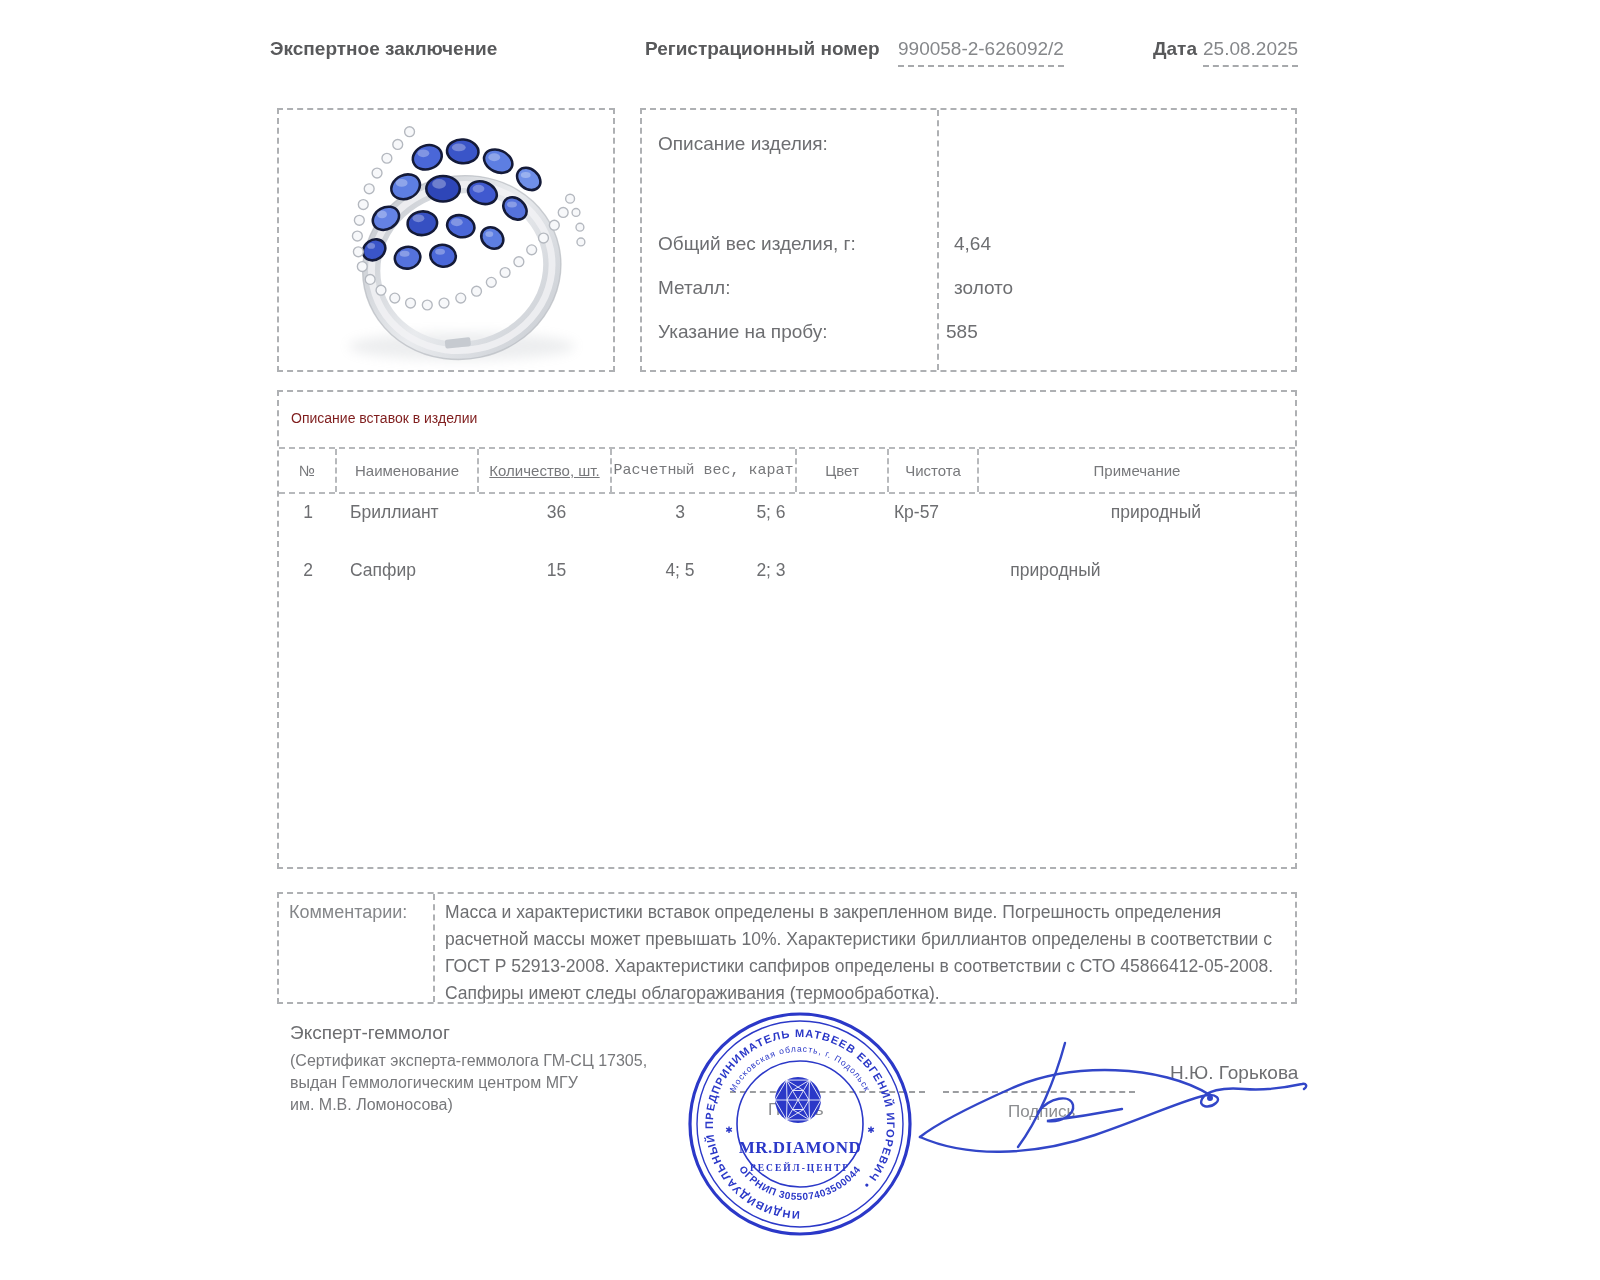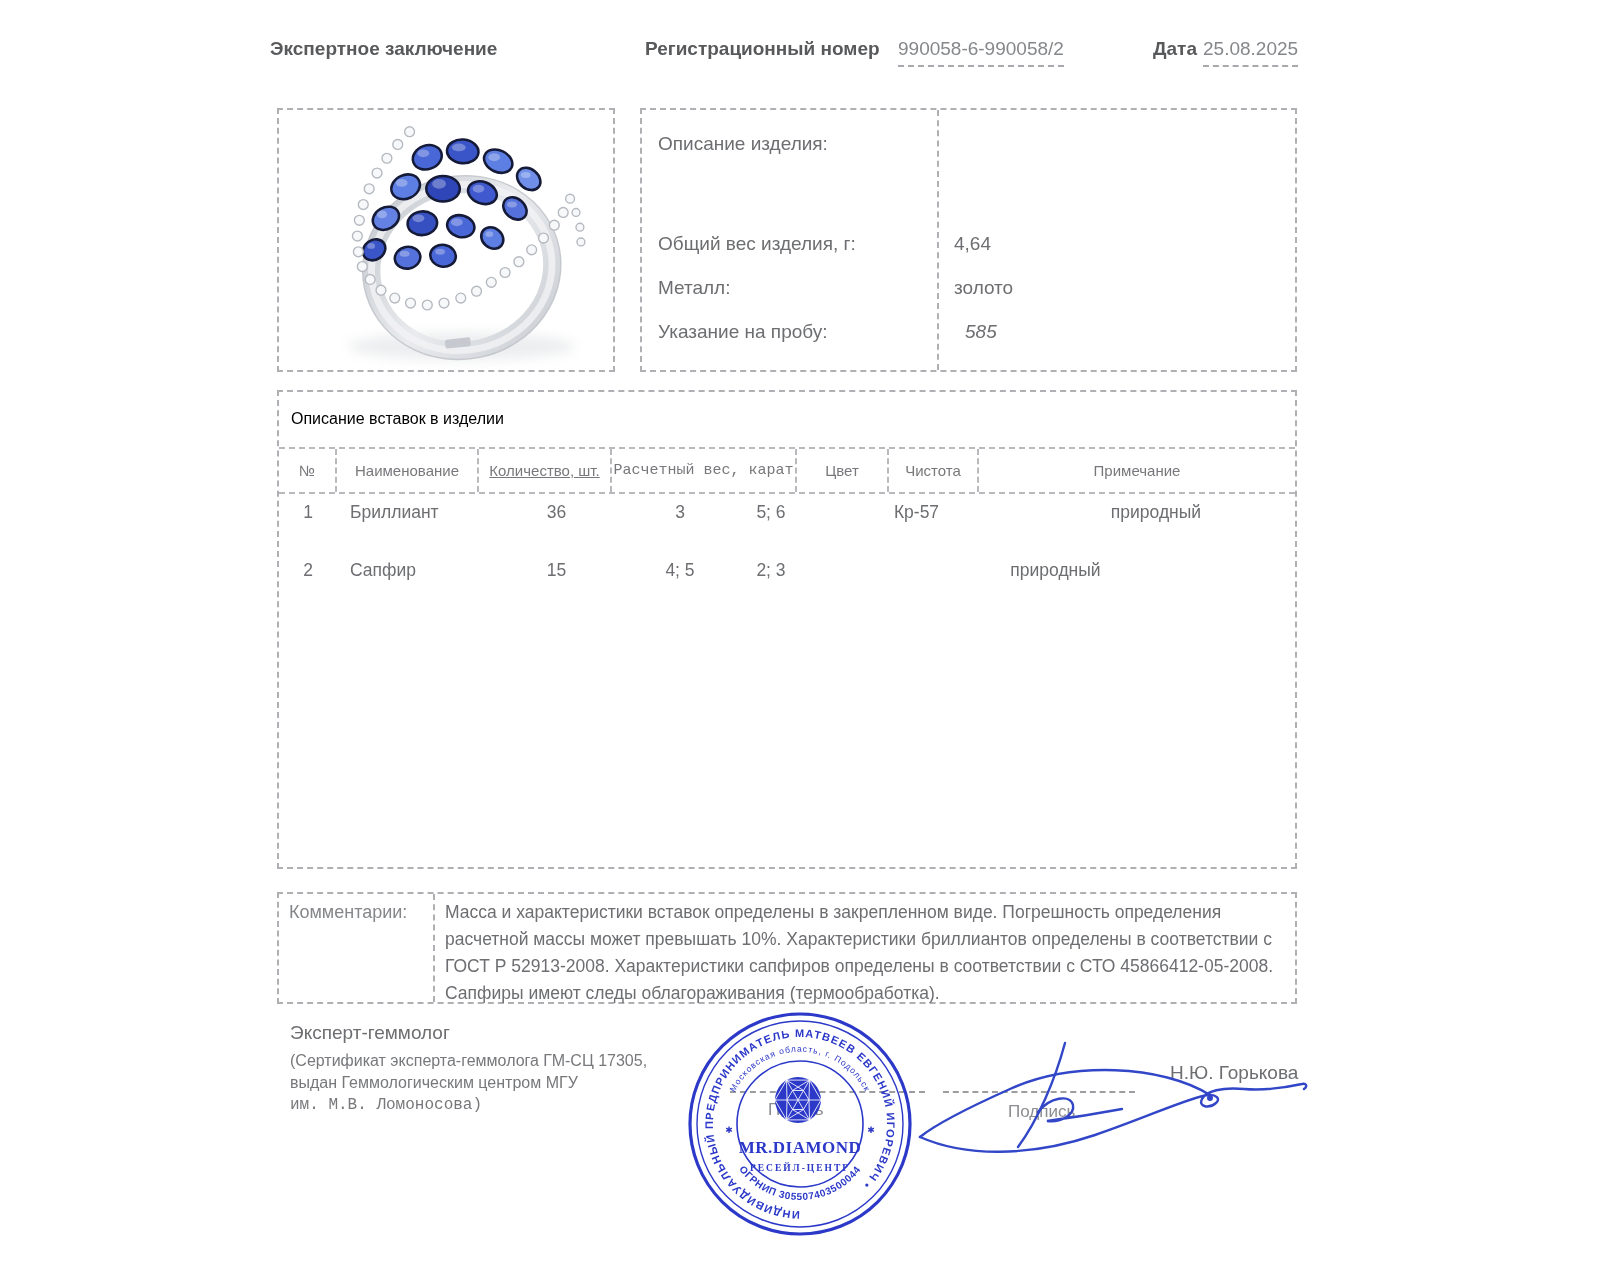--- a/index.html
+++ b/index.html
@@ -5,38 +5,38 @@
   html,body{margin:0;padding:0;background:#fff;}
   body{width:1600px;height:1280px;position:relative;overflow:hidden;
        font-family:"Liberation Sans","DejaVu Sans",sans-serif;
        -webkit-font-smoothing:antialiased;}
   .abs{position:absolute;}
   .blabel{font-size:19px;font-weight:700;color:#58595b;}
   .gval{font-size:19px;color:#85878a;}
   .dash-box{border:2px dashed #aeb0b3;box-sizing:border-box;background:#fff;}
   .dash-underline{border-bottom:2px dashed #a7a9ac;padding-bottom:5px;}
   .desc-label,.desc-value{font-size:19px;color:#6d6e71;line-height:27px;}
-  .tbl-title{font-size:16px;color:#000000;}
+  .tbl-title{font-size:14px;color:#7f1d1d;}
   .hcell{font-size:15px;color:#77787b;display:flex;align-items:center;justify-content:center;
          box-sizing:border-box;border-right:2px dashed #b7b9bc;text-align:center;line-height:17px;}
   .hcell:last-child{border-right:none;}
   .dcell{font-size:17.5px;color:#6d6e71;display:flex;align-items:center;justify-content:center;
          box-sizing:border-box;}
   .dcell.left{justify-content:flex-start;padding-left:13px;}
   .comment-text{font-size:17.5px;color:#6d6e71;line-height:27px;}
   .cert{font-size:16px;color:#77787b;line-height:22px;}
   .sig-label{font-size:17px;color:#8b8d90;}
   .dline{border-top:2px dashed #9b9da0;height:0;}
 </style>
 </head>
 <body>
 
 <div class="abs blabel" style="left:270px;top:38px;">Экспертное заключение</div>
 <div class="abs blabel" style="left:645px;top:38px;">Регистрационный номер</div>
-<div class="abs gval dash-underline" style="left:898px;top:38px;">990058-6-990058/2</div>
+<div class="abs gval dash-underline" style="left:898px;top:38px;">990058-2-626092/2</div>
 <div class="abs blabel" style="left:1153px;top:38px;">Дата</div>
 <div class="abs gval dash-underline" style="left:1203px;top:38px;">25.08.2025</div>
 
 <div class="abs dash-box" style="left:277px;top:108px;width:338px;height:264px;">
   <svg width="334" height="260" viewBox="0 0 338 264">
     <defs>
       <linearGradient id="bandG" x1="0" y1="0" x2="1" y2="1">
         <stop offset="0" stop-color="#c3c7cd"></stop>
           <stop offset="0.5" stop-color="#e9ebee"></stop>
           <stop offset="1" stop-color="#c9cdd3"></stop>
@@ -127,21 +127,21 @@
 </div>
 
 <div class="abs dash-box" style="left:640px;top:108px;width:657px;height:264px;">
   <div class="abs" style="left:295px;top:0;bottom:0;border-left:2px dashed #aeb0b3;"></div>
   <div class="abs desc-label" style="left:16px;top:20px;">Описание изделия:</div>
   <div class="abs desc-label" style="left:16px;top:120px;">Общий вес изделия, г:</div>
   <div class="abs desc-value" style="left:312px;top:120px;">4,64</div>
   <div class="abs desc-label" style="left:16px;top:164px;">Металл:</div>
   <div class="abs desc-value" style="left:312px;top:164px;">золото</div>
   <div class="abs desc-label" style="left:16px;top:208px;">Указание на пробу:</div>
-  <div class="abs desc-value" style="left:323px;top:208px;font-style:italic;">585</div>
+  <div class="abs desc-value" style="left:304px;top:208px;">585</div>
 </div>
 
 <div class="abs dash-box" style="left:277px;top:390px;width:1020px;height:479px;">
   <div class="abs tbl-title" style="left:12px;top:18px;">Описание вставок в изделии</div>
 
   <div class="abs" style="left:0;right:0;top:55px;height:43px;border-top:2px dashed #b7b9bc;border-bottom:2px dashed #b7b9bc;display:flex;">
     <div class="hcell" style="width:58px;">№</div>
     <div class="hcell" style="width:142px;">Наименование</div>
     <div class="hcell" style="width:133px;text-decoration:underline;">Количество, шт.</div>
     <div class="hcell" style="width:185px;font-family:Liberation Mono, monospace;">Расчетный вес, карат</div>
@@ -172,21 +172,21 @@
 
 <div class="abs dash-box" style="left:277px;top:892px;width:1020px;height:112px;">
   <div class="abs" style="left:154px;top:0;bottom:0;border-left:2px dashed #aeb0b3;"></div>
   <div class="abs tbl-title" style="left:10px;top:8px;font-size:18px;color:#85878a;">Комментарии:</div>
   <div class="abs comment-text" style="left:166px;top:5px;width:832px;">Масса и характеристики вставок определены в закрепленном виде. Погрешность определения расчетной массы может превышать 10%. Характеристики бриллиантов определены в соответствии с ГОСТ Р 52913-2008. Характеристики сапфиров определены в соответствии с СТО 45866412-05-2008. Сапфиры имеют следы облагораживания (термообработка).</div>
 </div>
 
 <div class="abs" style="left:290px;top:1022px;font-size:19px;color:#6d6e71;">Эксперт-геммолог</div>
 <div class="abs cert" style="left:290px;top:1050px;">(Сертификат эксперта-геммолога ГМ-СЦ 17305,</div>
 <div class="abs cert" style="left:290px;top:1072px;">выдан Геммологическим центром МГУ</div>
-<div class="abs cert" style="left:290px;top:1094px;font-family:Liberation Mono, monospace;">им. М.В. Ломоносова)</div>
+<div class="abs cert" style="left:290px;top:1094px;">им. М.В. Ломоносова)</div>
 
 <div class="abs dline" style="left:730px;top:1091px;width:195px;"></div>
 <div class="abs dline" style="left:943px;top:1091px;width:192px;"></div>
 <div class="abs sig-label" style="left:768px;top:1100px;">Печать</div>
 <div class="abs sig-label" style="left:1008px;top:1102px;">Подпись</div>
 <div class="abs" style="left:1170px;top:1062px;font-size:19px;color:#6d6e71;">Н.Ю. Горькова</div>
 
 <svg class="abs" style="left:685px;top:1009px;" width="230" height="230" viewBox="0 0 230 230">
   <g fill="none" stroke="#2b38c8">
     <circle cx="115" cy="115" r="110" stroke-width="3.2"></circle>

